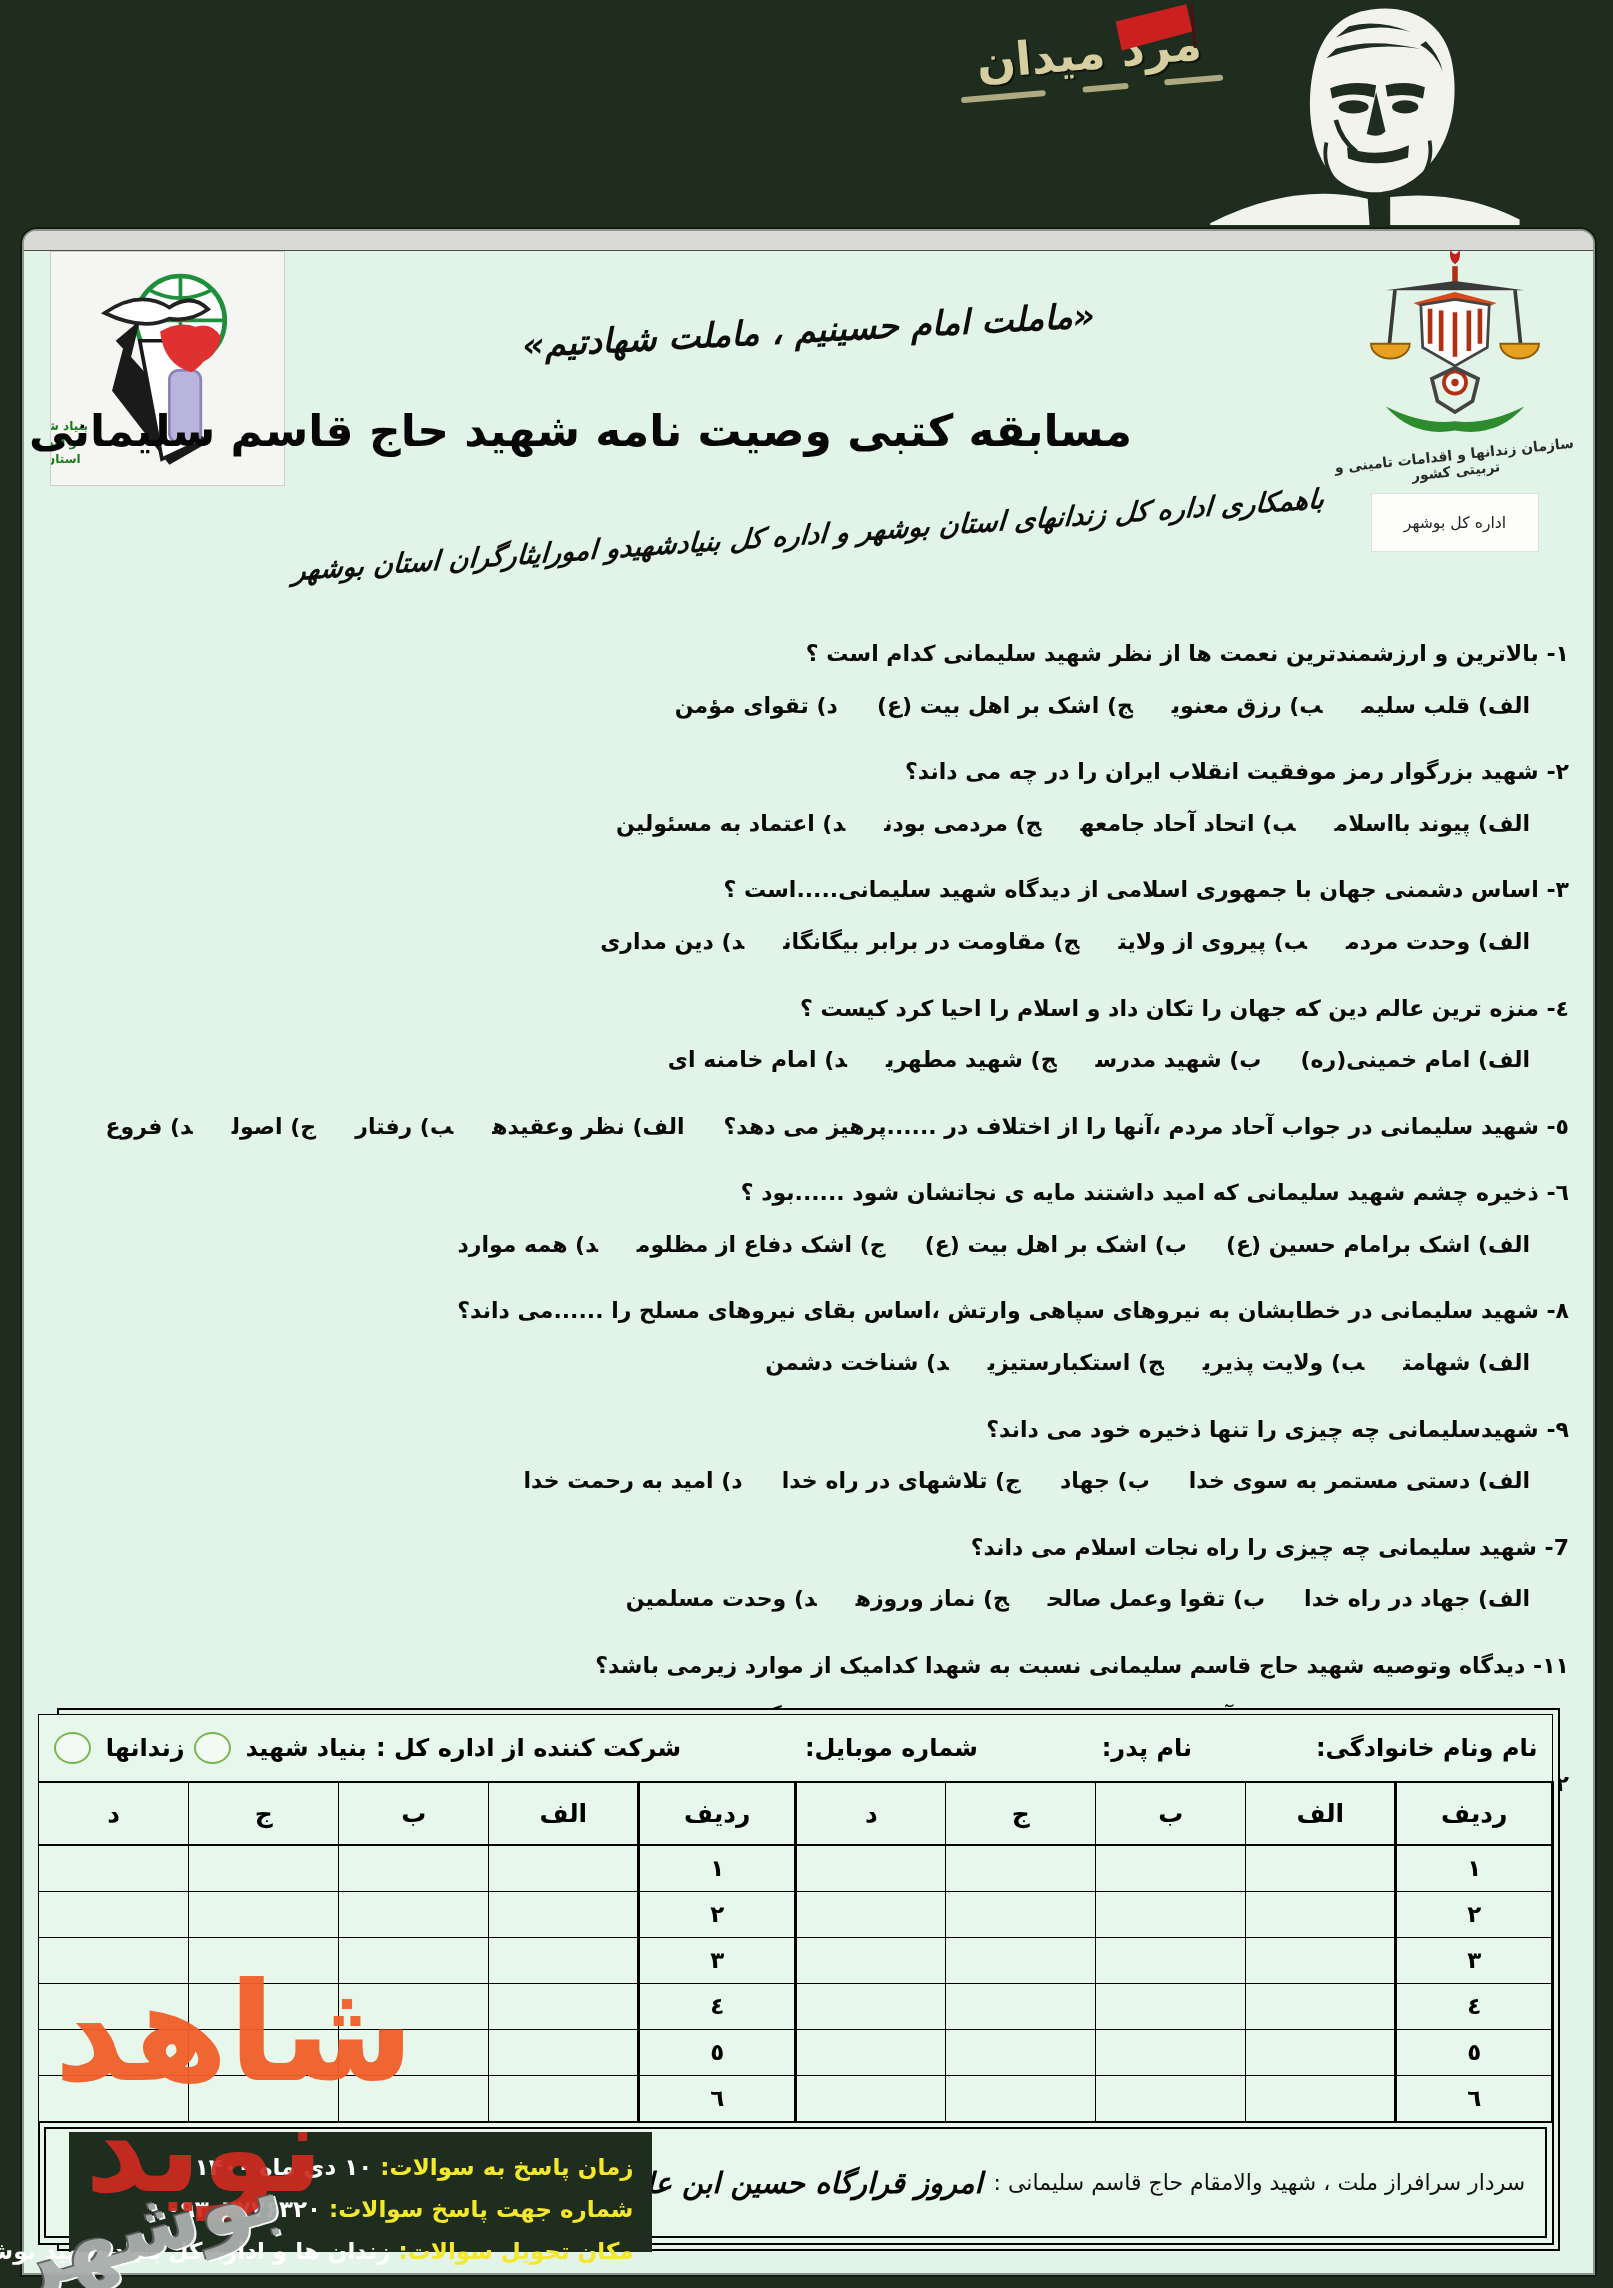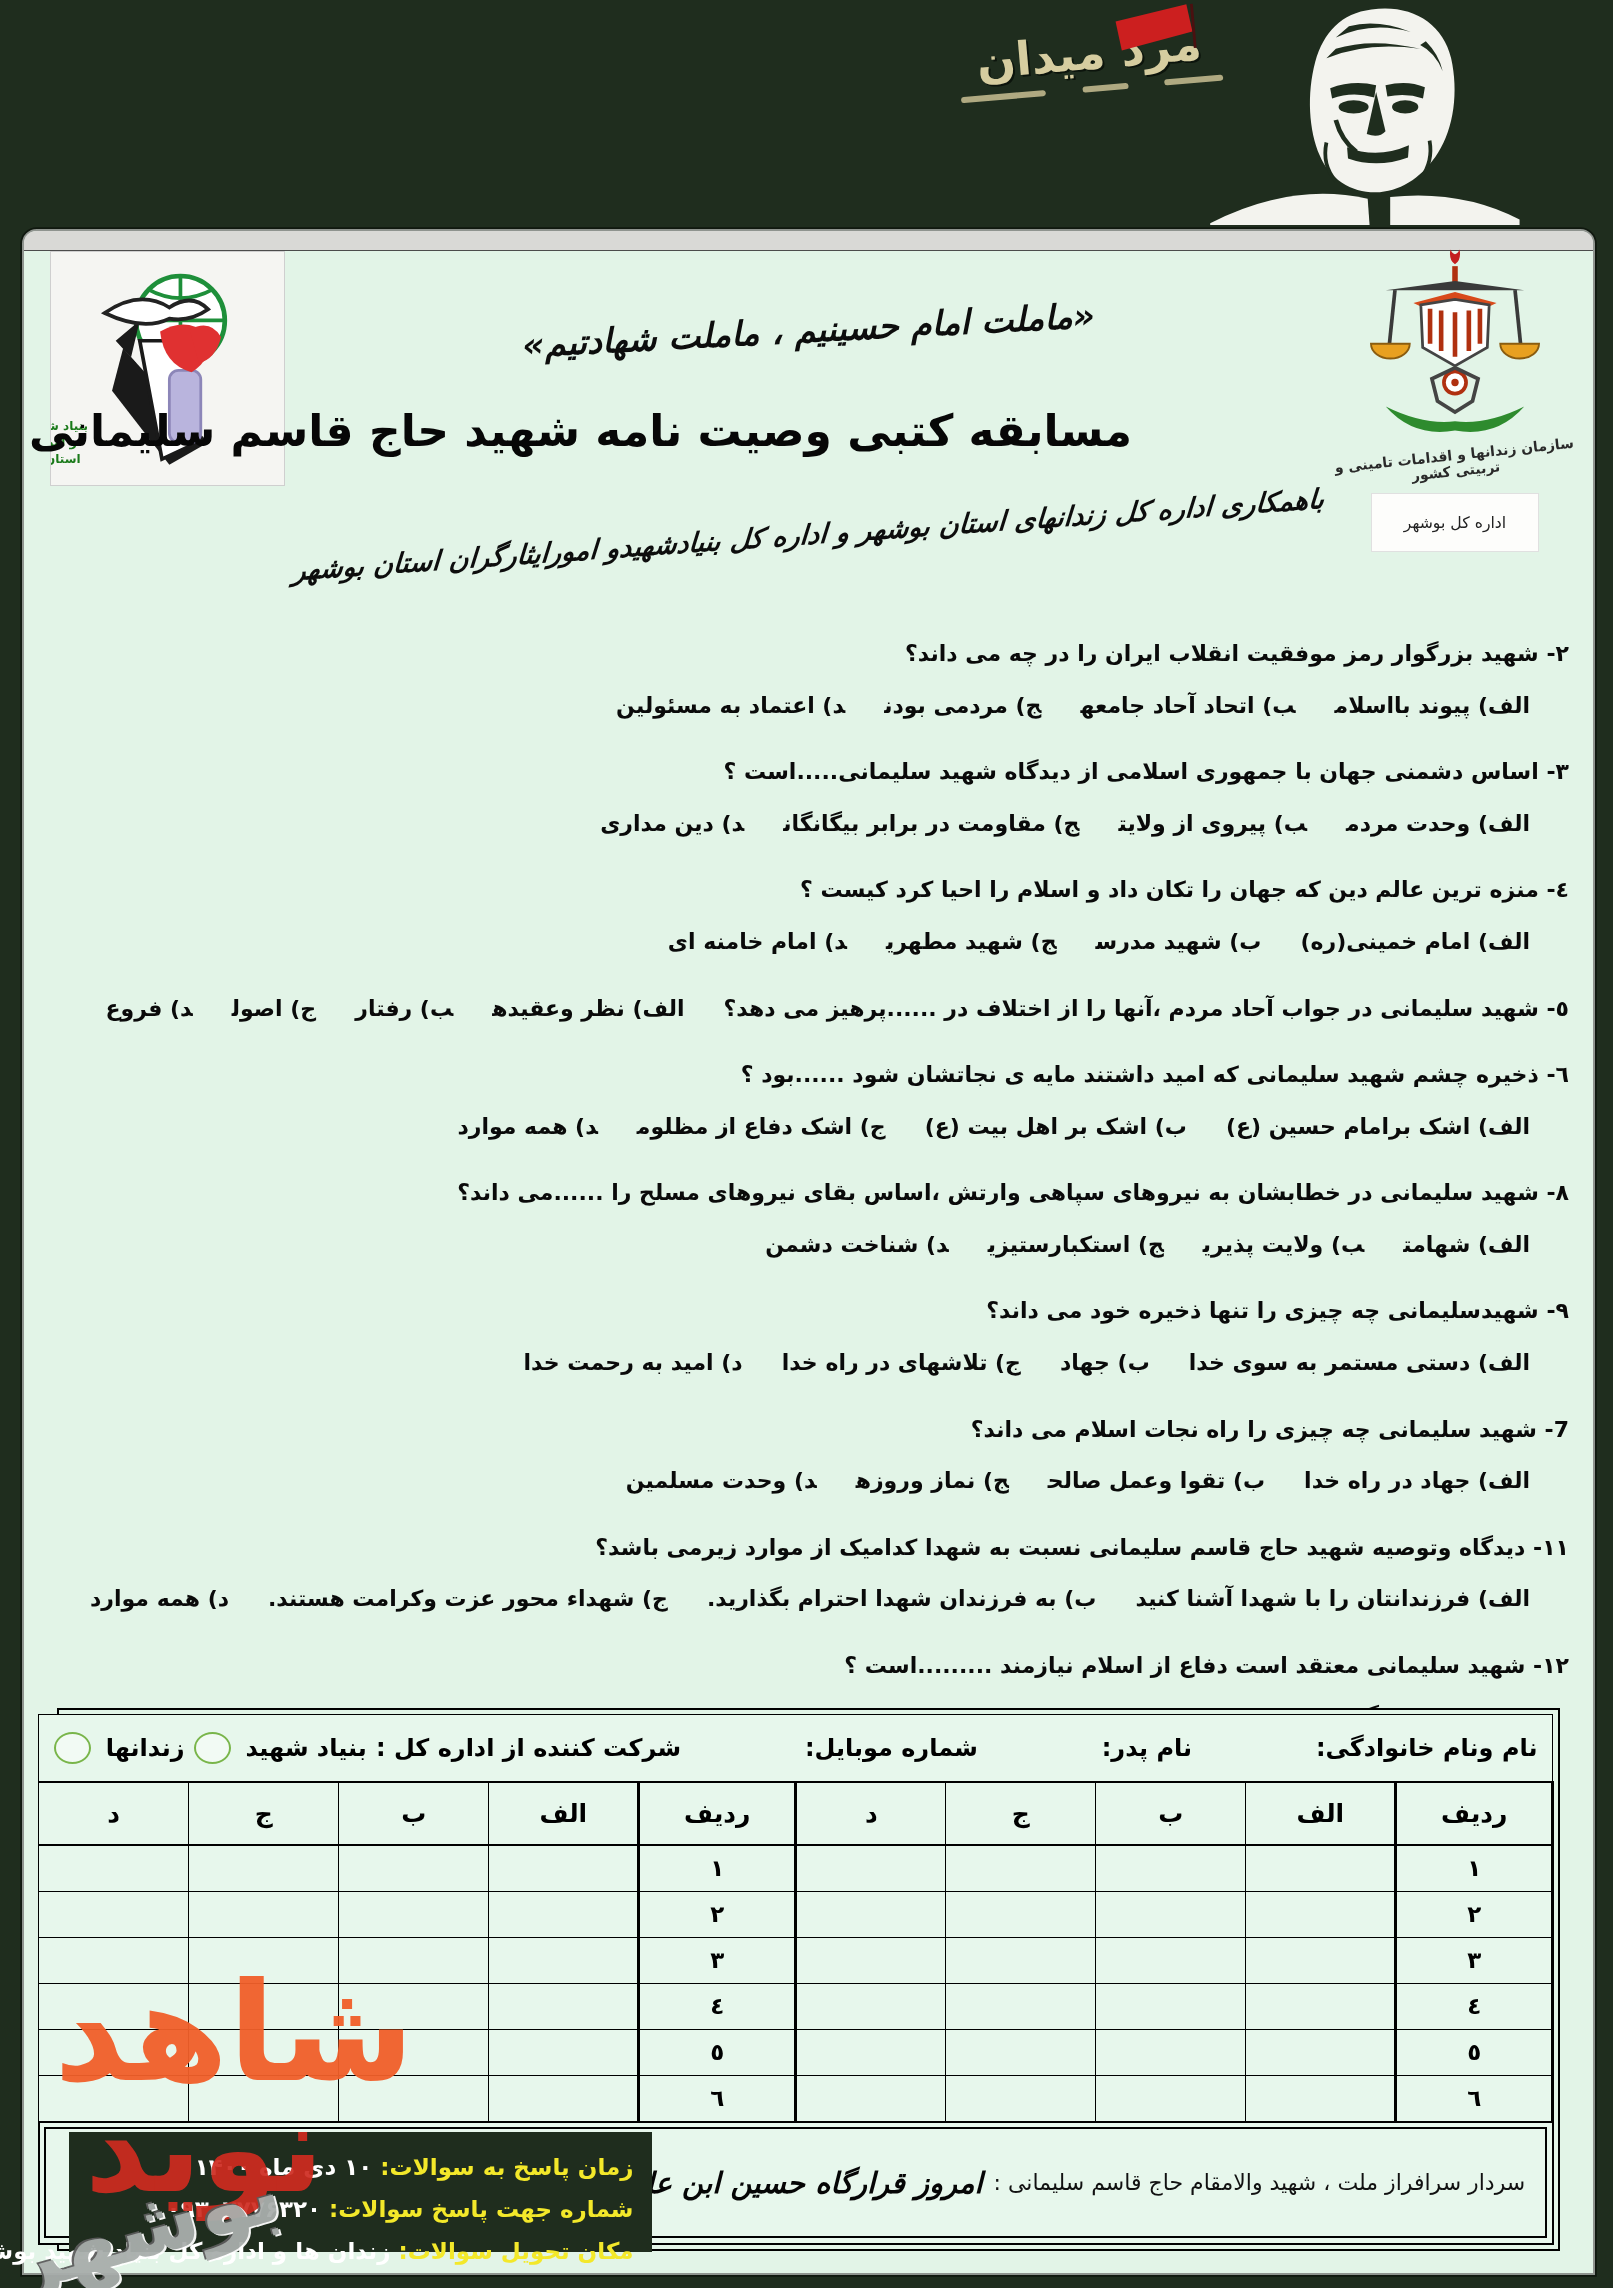--- a/index.html
+++ b/index.html
@@ -173,20 +173,21 @@
     </svg>
     <div class="org-name">سازمان زندانها و اقدامات تامینی و تربیتی کشور</div>
     <div class="dept-box">اداره کل بوشهر</div>
   </div>
 
   <div class="slogan">«ماملت امام حسینیم ، ماملت شهادتیم»</div>
   <div class="main-title">مسابقه کتبی وصیت نامه شهید حاج قاسم سلیمانی</div>
   <div class="subtitle">باهمکاری اداره کل زندانهای استان بوشهر و اداره کل بنیادشهیدو امورایثارگران استان بوشهر</div>
 
   <div class="questions" id="questions">
+      <div class="q"><span>۱- </span><span>بالاترین و ارزشمندترین نعمت ها از نظر شهید سلیمانی کدام است ؟</span><span class="opt">الف) قلب سلیم</span><span class="opt">ب) رزق معنوی</span><span class="opt">ج) اشک بر اهل بیت (ع)</span><span class="opt">د) تقوای مؤمن</span></div>
       <div class="q"><span>۲- </span><span>شهید بزرگوار رمز موفقیت انقلاب ایران را در چه می داند؟</span><span class="opt">الف) پیوند بااسلام</span><span class="opt">ب) اتحاد آحاد جامعه</span><span class="opt">ج) مردمی بودن</span><span class="opt">د) اعتماد به مسئولین</span></div>
       <div class="q"><span>۳- </span><span>اساس دشمنی جهان با جمهوری اسلامی از دیدگاه شهید سلیمانی.....است ؟</span><span class="opt">الف) وحدت مردم</span><span class="opt">ب) پیروی از ولایت</span><span class="opt">ج) مقاومت در برابر بیگانگان</span><span class="opt">د) دین مداری</span></div>
       <div class="q"><span>٤- </span><span>منزه ترین عالم دین که جهان را تکان داد و اسلام را احیا کرد کیست ؟</span><span class="opt">الف) امام خمینی(ره)</span><span class="opt">ب) شهید مدرس</span><span class="opt">ج) شهید مطهری</span><span class="opt">د) امام خامنه ای</span></div>
       <div class="q"><span>٥- </span><span>شهید سلیمانی در جواب آحاد مردم ،آنها را از اختلاف در ......پرهیز می دهد؟</span><span class="opt">الف) نظر وعقیده</span><span class="opt">ب) رفتار</span><span class="opt">ج) اصول</span><span class="opt">د) فروع</span></div>
       <div class="q"><span>٦- </span><span>ذخیره چشم شهید سلیمانی که امید داشتند مایه ی نجاتشان شود ......بود ؟</span><span class="opt">الف) اشک برامام حسین (ع)</span><span class="opt">ب) اشک بر اهل بیت (ع)</span><span class="opt">ج) اشک دفاع از مظلوم</span><span class="opt">د) همه موارد</span></div>
       <div class="q"><span>۸- </span><span>شهید سلیمانی در خطابشان به نیروهای سپاهی وارتش ،اساس بقای نیروهای مسلح را ......می داند؟</span><span class="opt">الف) شهامت</span><span class="opt">ب) ولایت پذیری</span><span class="opt">ج) استکبارستیزی</span><span class="opt">د) شناخت دشمن</span></div>
       <div class="q"><span>۹- </span><span>شهیدسلیمانی چه چیزی را تنها ذخیره خود می داند؟</span><span class="opt">الف) دستی مستمر به سوی خدا</span><span class="opt">ب) جهاد</span><span class="opt">ج) تلاشهای در راه خدا</span><span class="opt">د) امید به رحمت خدا</span></div>
       <div class="q"><span>7- </span><span>شهید سلیمانی چه چیزی را راه نجات اسلام می داند؟</span><span class="opt">الف) جهاد در راه خدا</span><span class="opt">ب) تقوا وعمل صالح</span><span class="opt">ج) نماز وروزه</span><span class="opt">د) وحدت مسلمین</span></div>
       <div class="q"><span>۱۱- </span><span>دیدگاه وتوصیه شهید حاج قاسم سلیمانی نسبت به شهدا کدامیک از موارد زیرمی باشد؟</span><span class="opt">الف) فرزندانتان را با شهدا آشنا کنید</span><span class="opt">ب) به فرزندان شهدا احترام بگذارید.</span><span class="opt">ج) شهداء محور عزت وکرامت هستند.</span><span class="opt">د) همه موارد</span></div>
       <div class="q"><span>۱۲- </span><span>شهید سلیمانی معتقد است دفاع از اسلام نیازمند .........است ؟</span><span class="opt">الف) ترجیح رنگ خدا</span><span class="opt">ب) عبادت زیاد</span><span class="opt">ج) هوشمندی در سیاست</span><span class="opt">د) موارد الف و ب</span></div>

